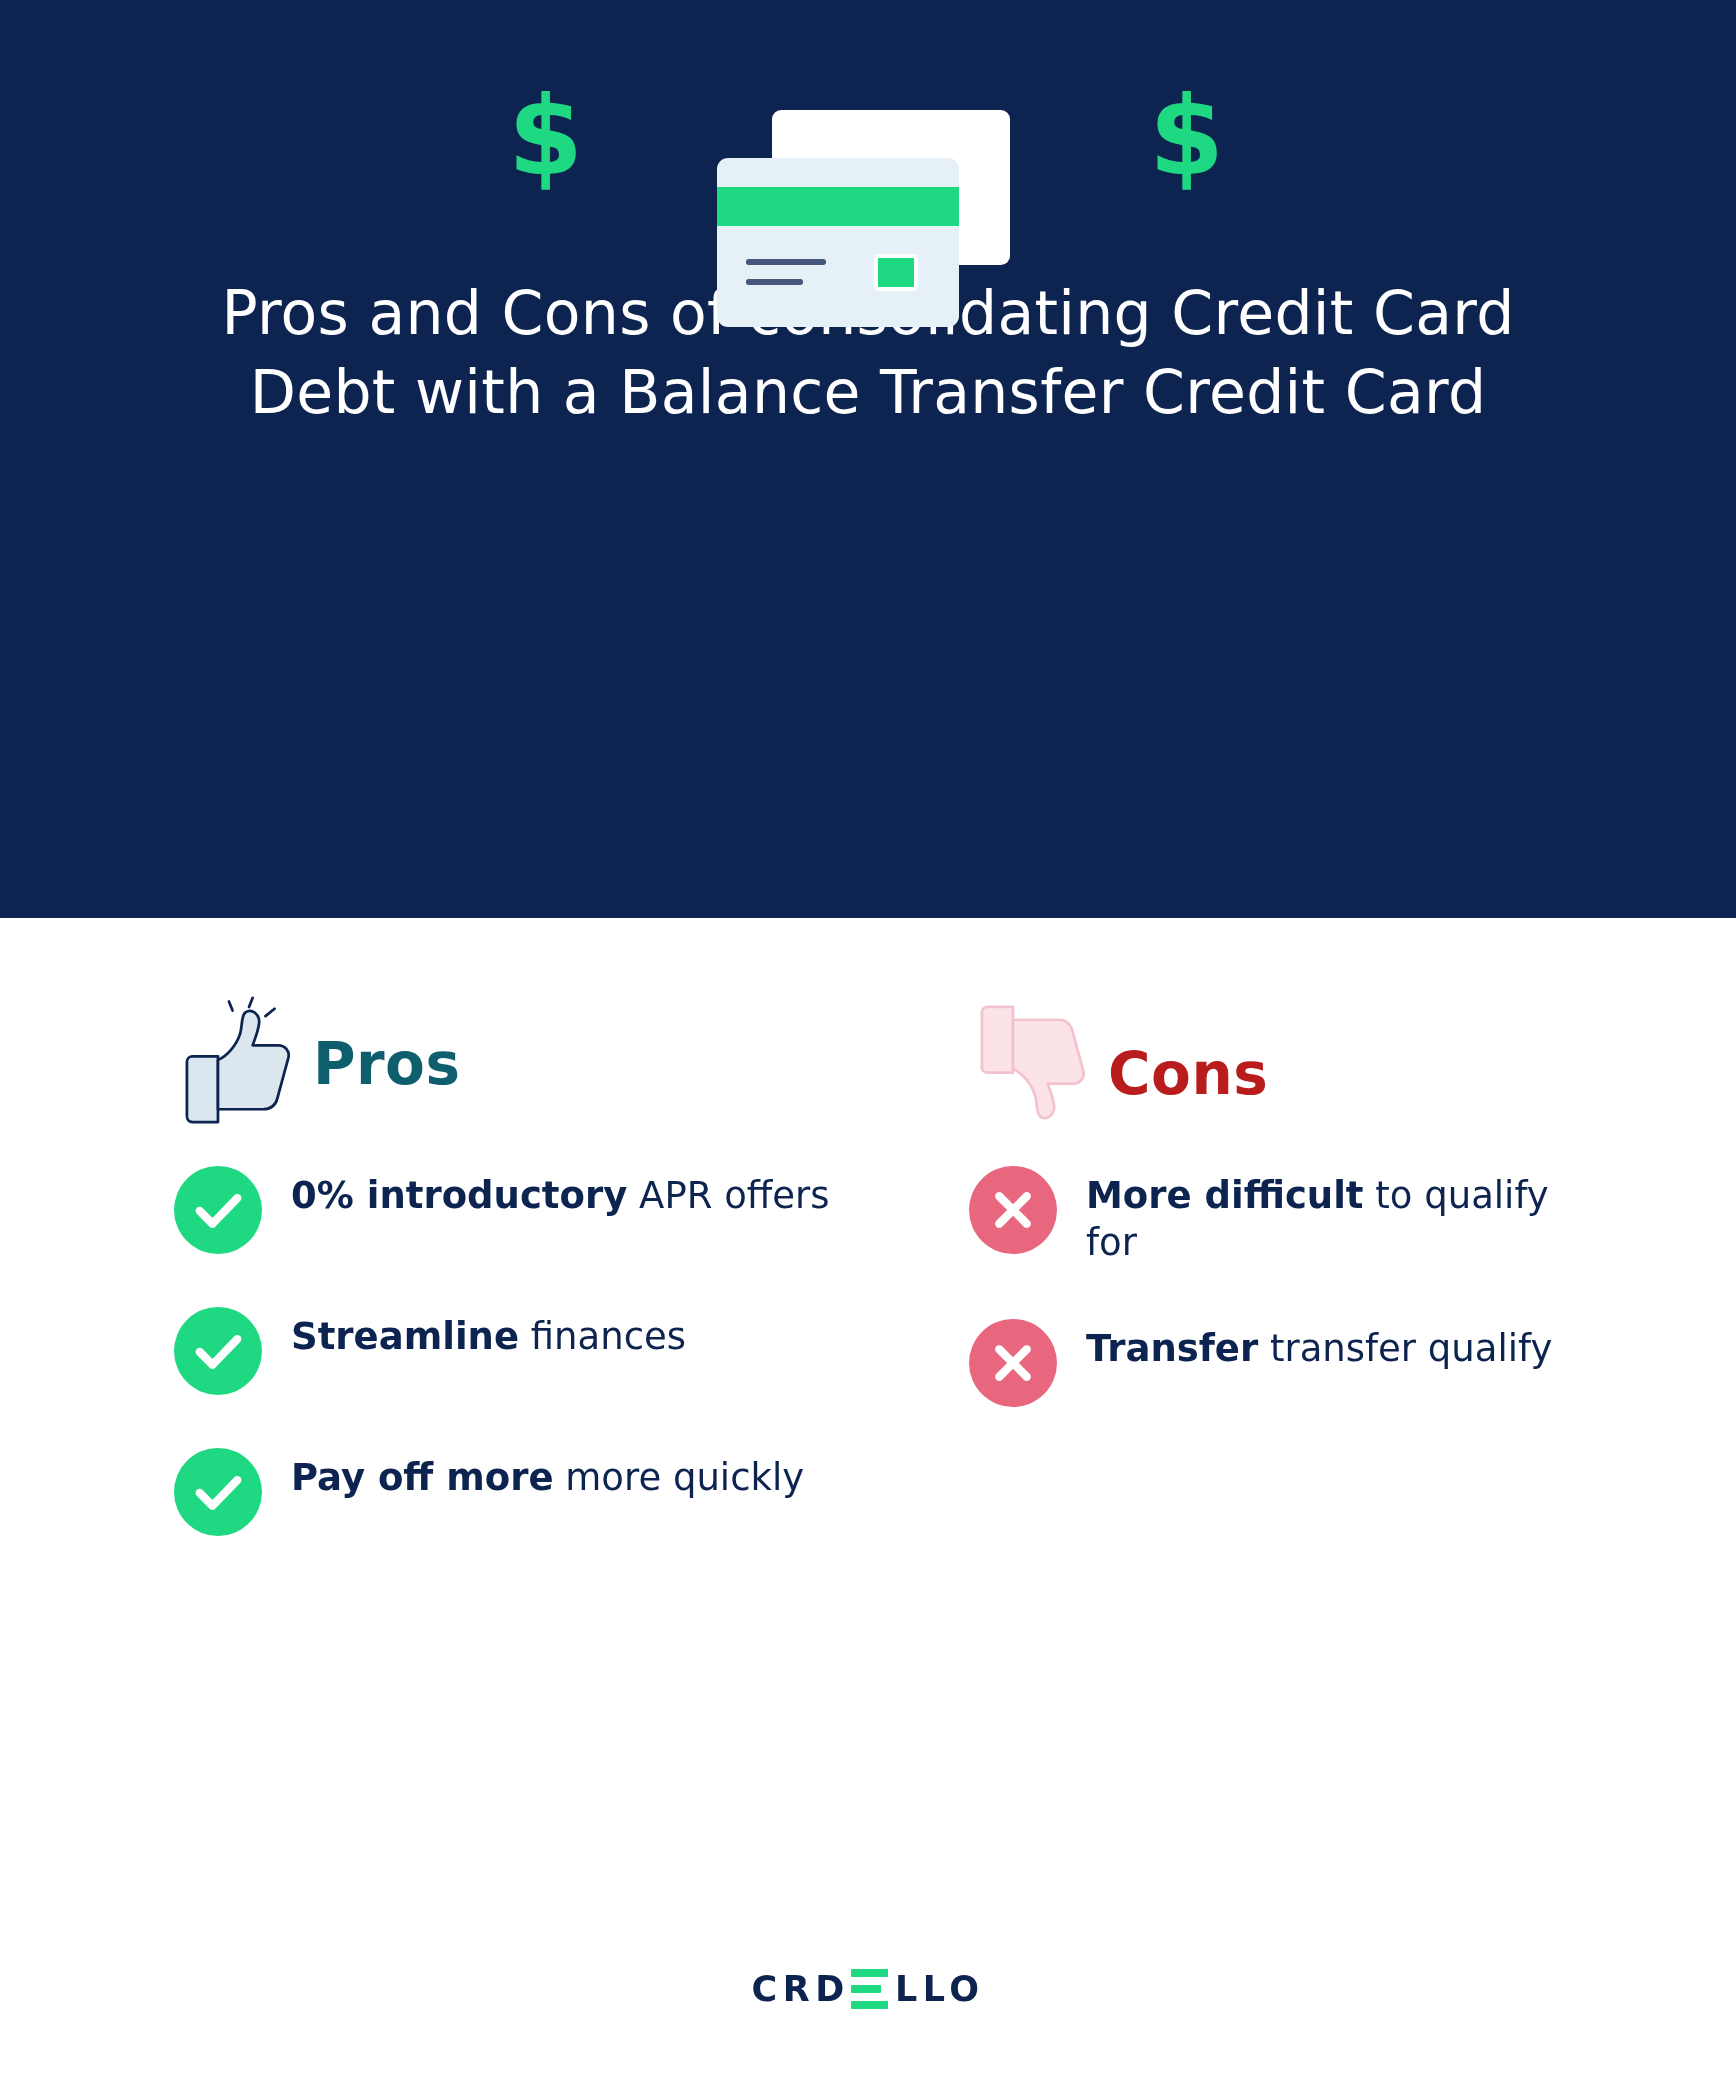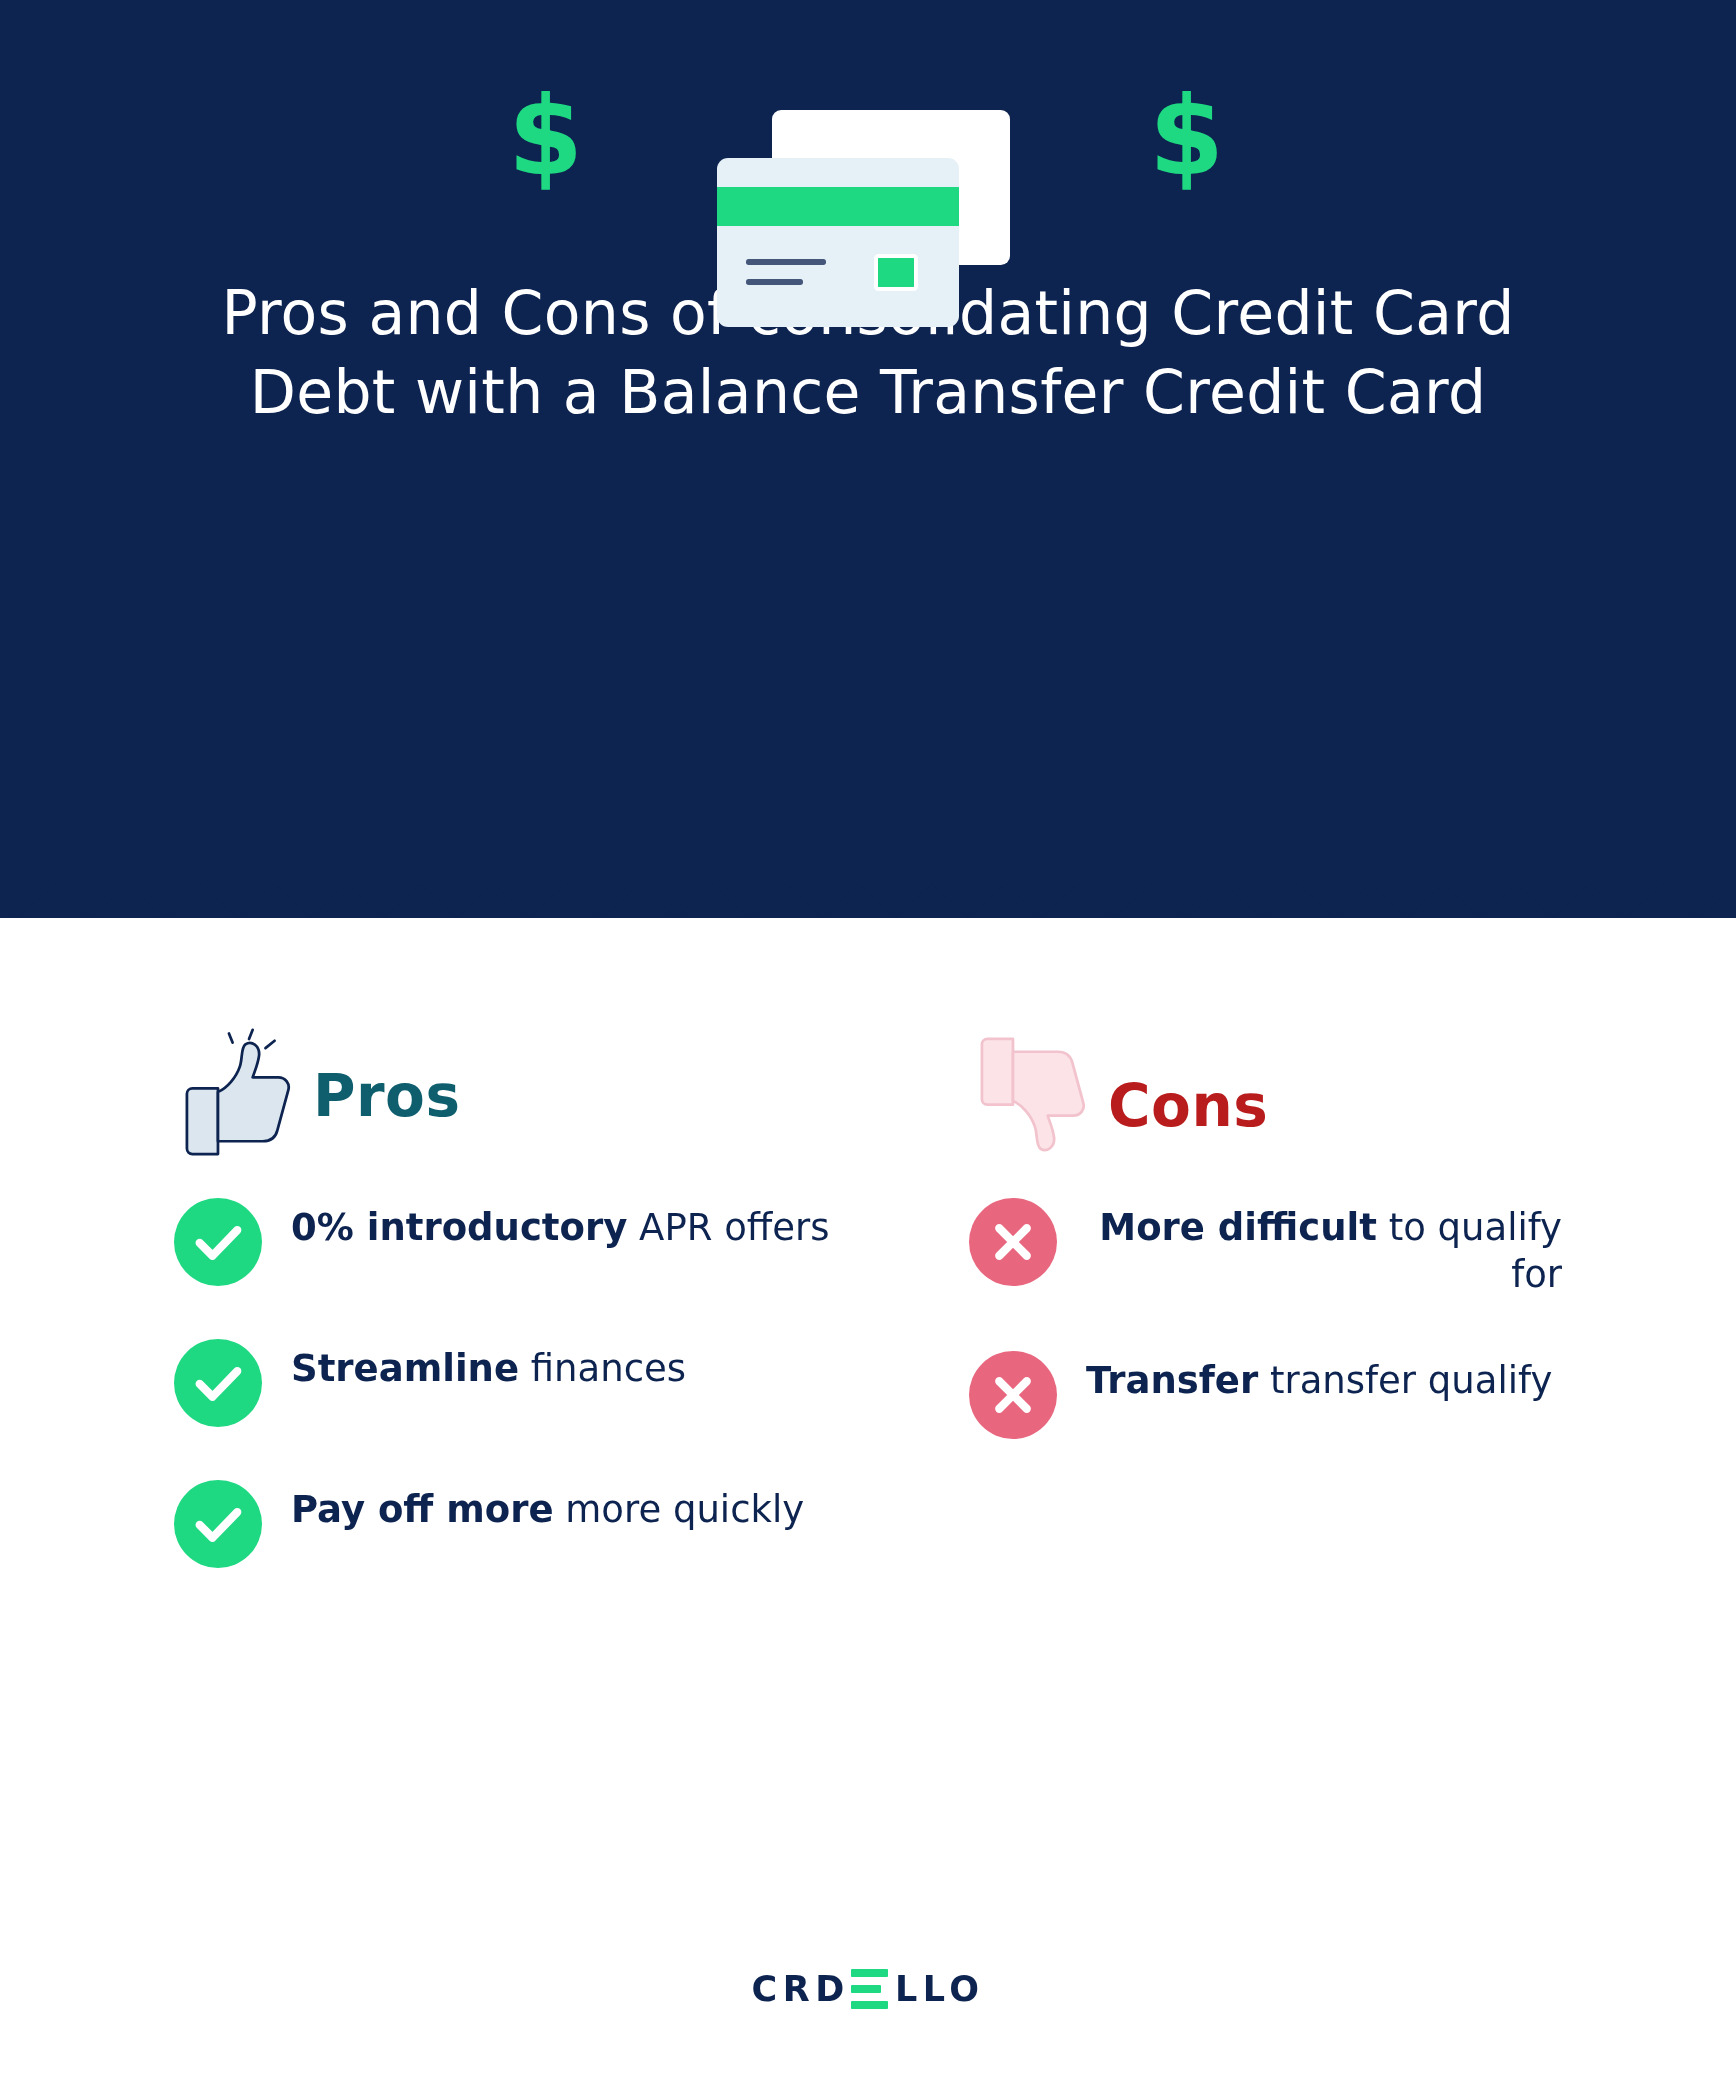--- a/index.html
+++ b/index.html
@@ -117,21 +117,21 @@
     bottom: 0;
     width: 1736px;
     height: 58px;
     display: block;
   }
 
   
   .content {
     position: relative;
     width: 1736px;
-    padding-top: 96px;
+    padding-top: 64px;
     box-sizing: border-box;
   }
 
   .columns {
     display: flex;
     width: 1736px;
     box-sizing: border-box;
     padding: 0 174px 0 174px;
   }
   .col {
@@ -152,21 +152,21 @@
     margin-right: 20px;
   }
   .col-head-title {
     font-size: 58px;
     font-weight: bold;
     letter-spacing: 0.5px;
   }
   .pros-title { color: #0f5e6e; }
   .cons-title { color: #b91c1c; margin-top: 20px; }
 
-  .items { margin-top: 20px; text-align: right; }
+  .items { margin-top: 20px; }
 
   .item {
     display: flex;
     align-items: flex-start;
     margin-bottom: 53px;
   }
   .badge {
     width: 88px;
     height: 88px;
     border-radius: 50%;

